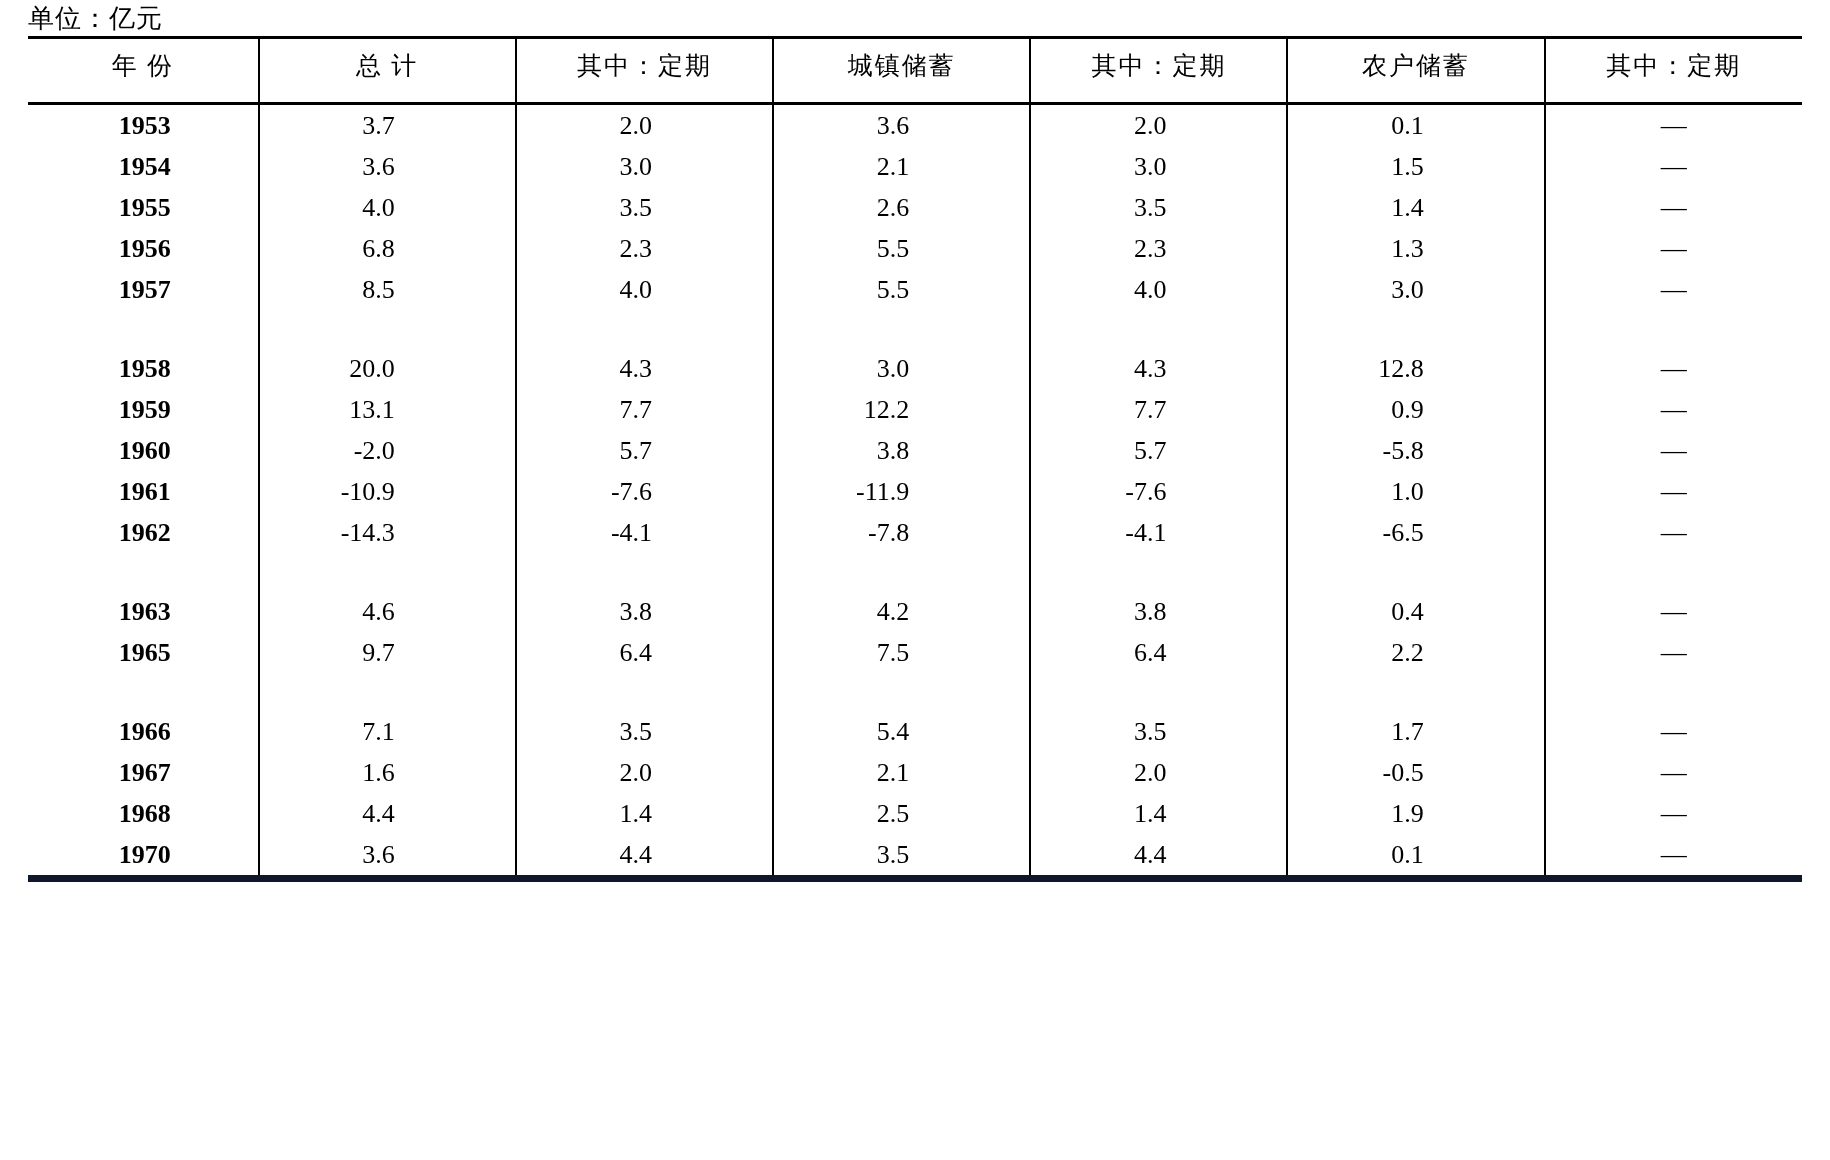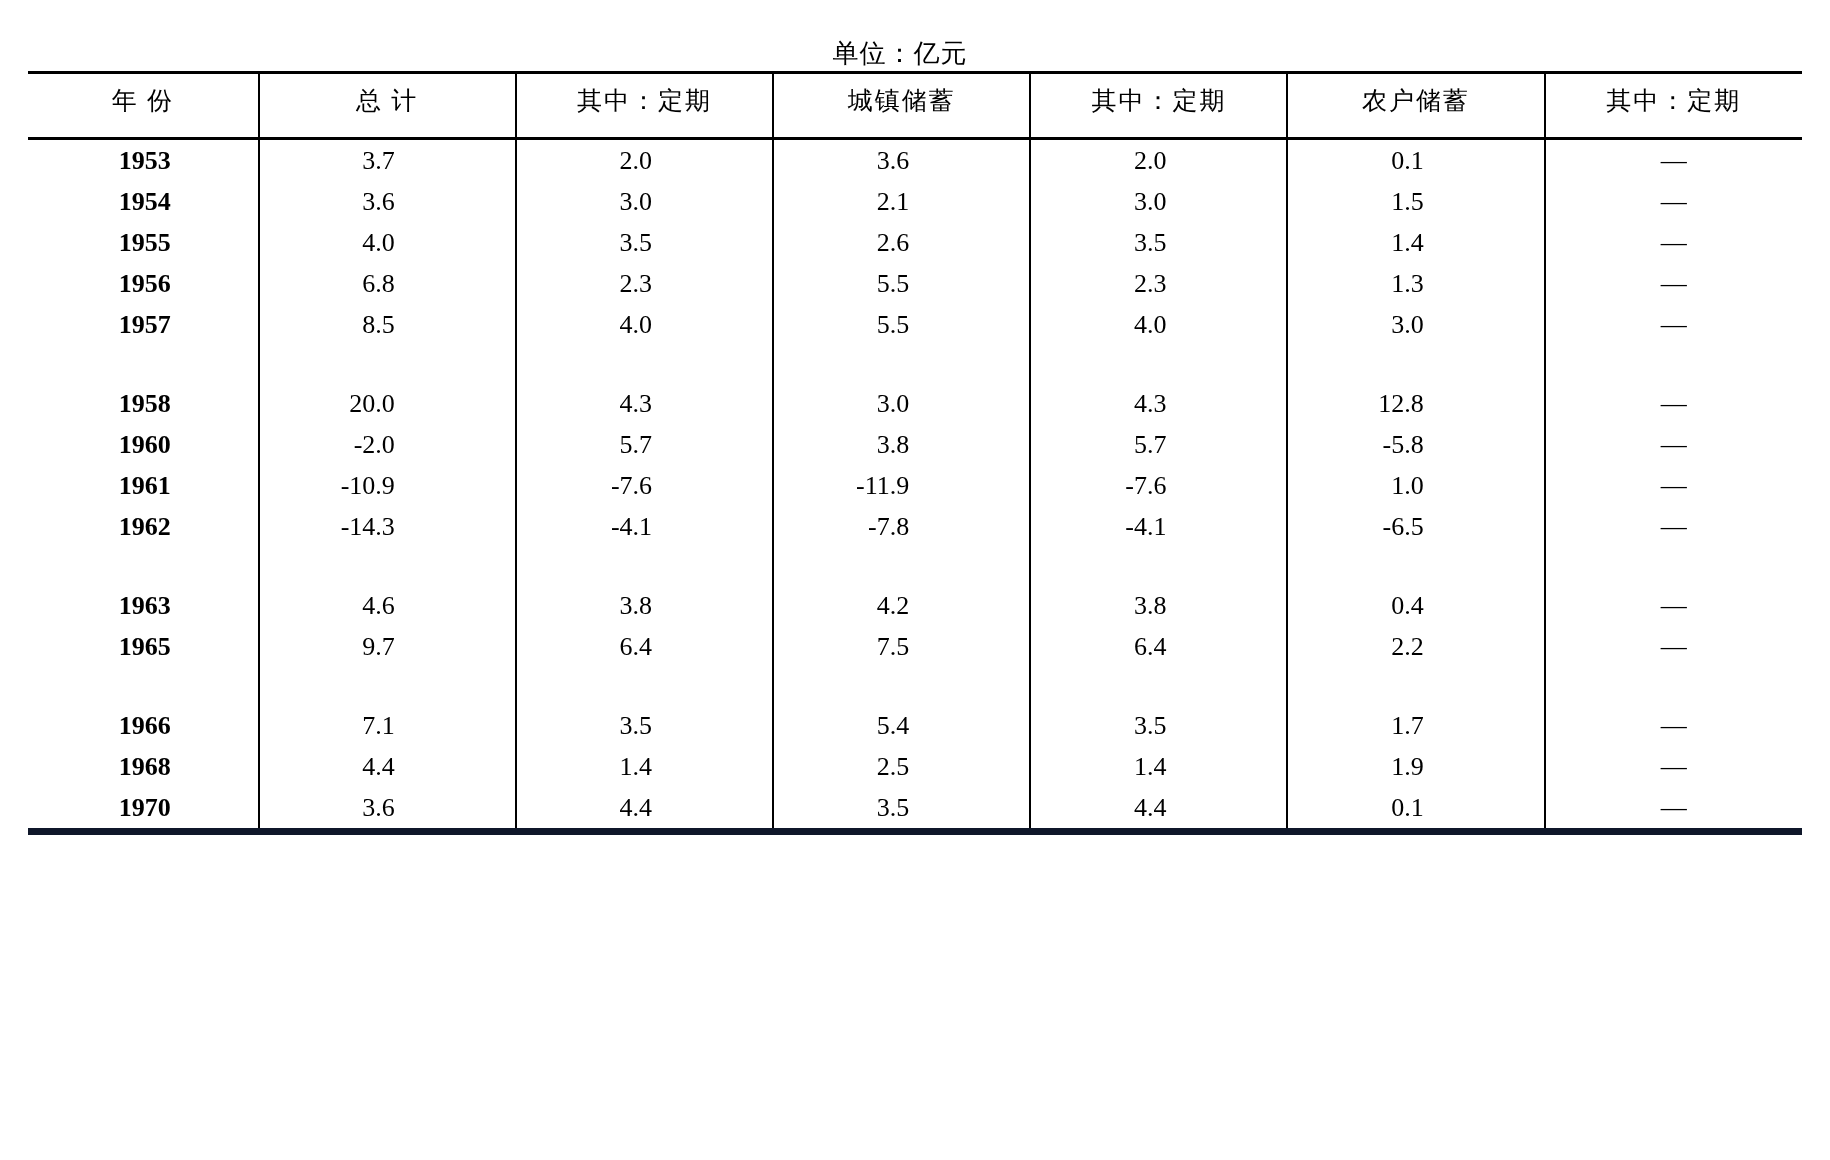--- a/index.html
+++ b/index.html
@@ -15,29 +15,28 @@
     overflow: hidden;
   }
   .page {
     position: relative;
     width: 1830px;
     height: 1160px;
     box-sizing: border-box;
     padding: 0 28px;
   }
   .unit-line {
-    text-align: center;
+    text-align: left;
     font-size: 26px;
     letter-spacing: 1px;
     padding-right: 30px;
     padding-top: 2px;
     height: 34px;
     line-height: 34px;
     white-space: nowrap;
-    margin-top: 35px;
   }
   table.data-table {
     border-collapse: collapse;
     width: 100%;
     table-layout: fixed;
     font-size: 25px;
   }
   table.data-table col.c-year   { width: 13.0%; }
   table.data-table col.c-col    { width: 14.5%; }
   thead th {
@@ -172,20 +171,29 @@
       <tr>
         <td class="cell-year">1958</td>
         <td class="cell-num">20.0</td>
         <td class="cell-num">4.3</td>
         <td class="cell-num">3.0</td>
         <td class="cell-num">4.3</td>
         <td class="cell-num">12.8</td>
         <td class="cell-num dash">—</td>
       </tr>
       <tr>
+        <td class="cell-year">1959</td>
+        <td class="cell-num">13.1</td>
+        <td class="cell-num">7.7</td>
+        <td class="cell-num">12.2</td>
+        <td class="cell-num">7.7</td>
+        <td class="cell-num">0.9</td>
+        <td class="cell-num dash">—</td>
+      </tr>
+      <tr>
         <td class="cell-year">1960</td>
         <td class="cell-num">-2.0</td>
         <td class="cell-num">5.7</td>
         <td class="cell-num">3.8</td>
         <td class="cell-num">5.7</td>
         <td class="cell-num">-5.8</td>
         <td class="cell-num dash">—</td>
       </tr>
       <tr>
         <td class="cell-year">1961</td>
@@ -248,20 +256,29 @@
       <tr>
         <td class="cell-year">1966</td>
         <td class="cell-num">7.1</td>
         <td class="cell-num">3.5</td>
         <td class="cell-num">5.4</td>
         <td class="cell-num">3.5</td>
         <td class="cell-num">1.7</td>
         <td class="cell-num dash">—</td>
       </tr>
       <tr>
+        <td class="cell-year">1967</td>
+        <td class="cell-num">1.6</td>
+        <td class="cell-num">2.0</td>
+        <td class="cell-num">2.1</td>
+        <td class="cell-num">2.0</td>
+        <td class="cell-num">-0.5</td>
+        <td class="cell-num dash">—</td>
+      </tr>
+      <tr>
         <td class="cell-year">1968</td>
         <td class="cell-num">4.4</td>
         <td class="cell-num">1.4</td>
         <td class="cell-num">2.5</td>
         <td class="cell-num">1.4</td>
         <td class="cell-num">1.9</td>
         <td class="cell-num dash">—</td>
       </tr>
       <tr class="last-row">
         <td class="cell-year">1970</td>

